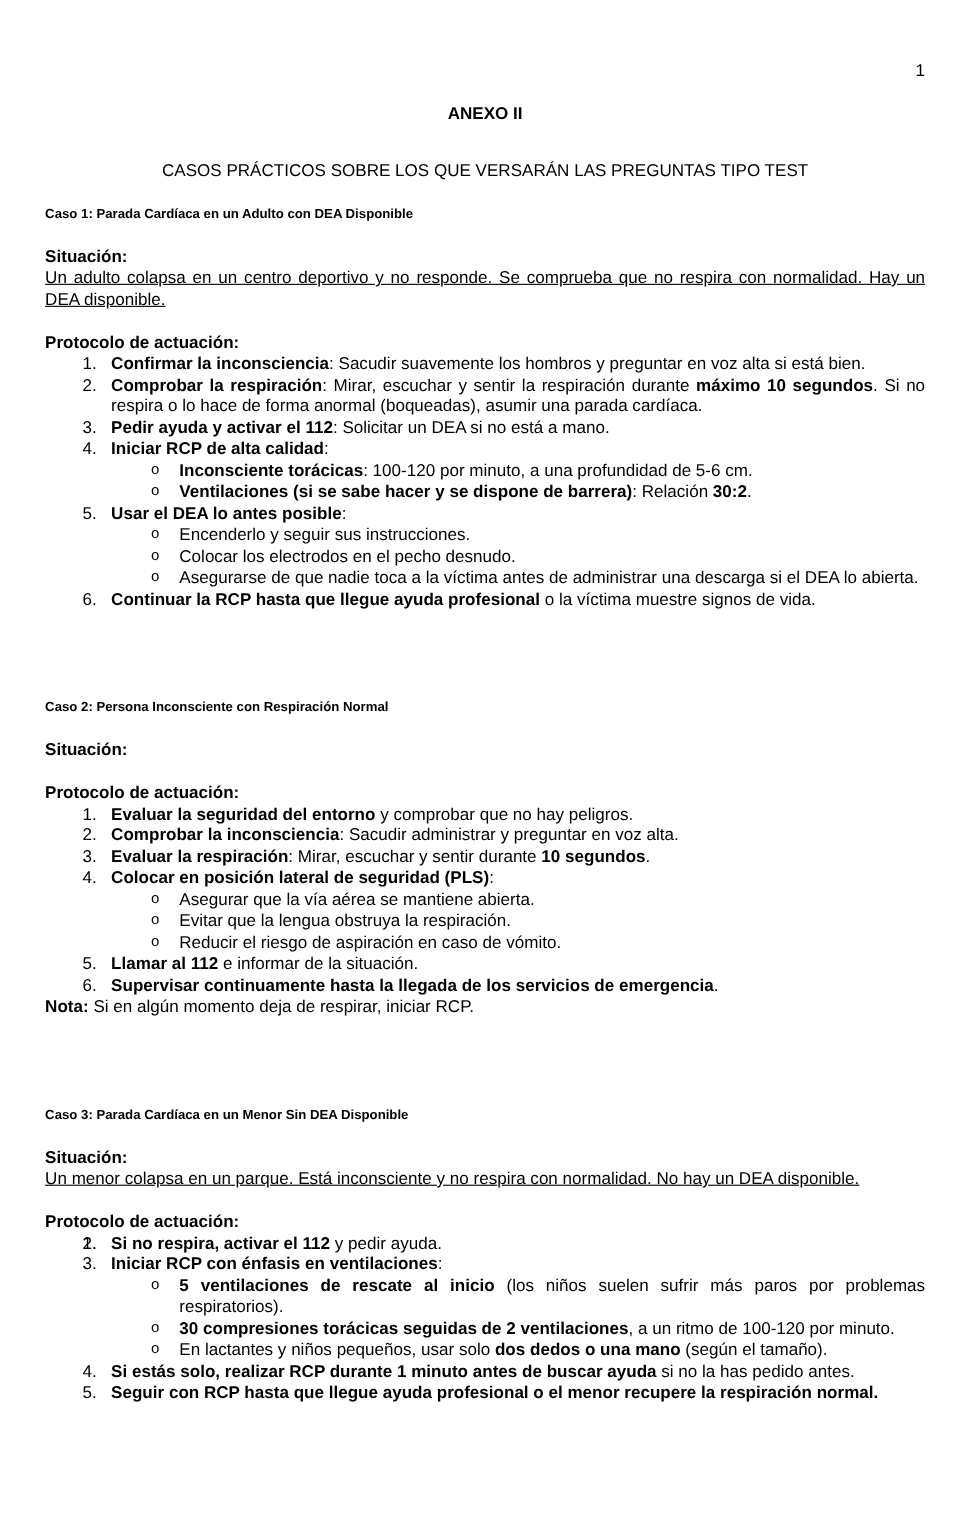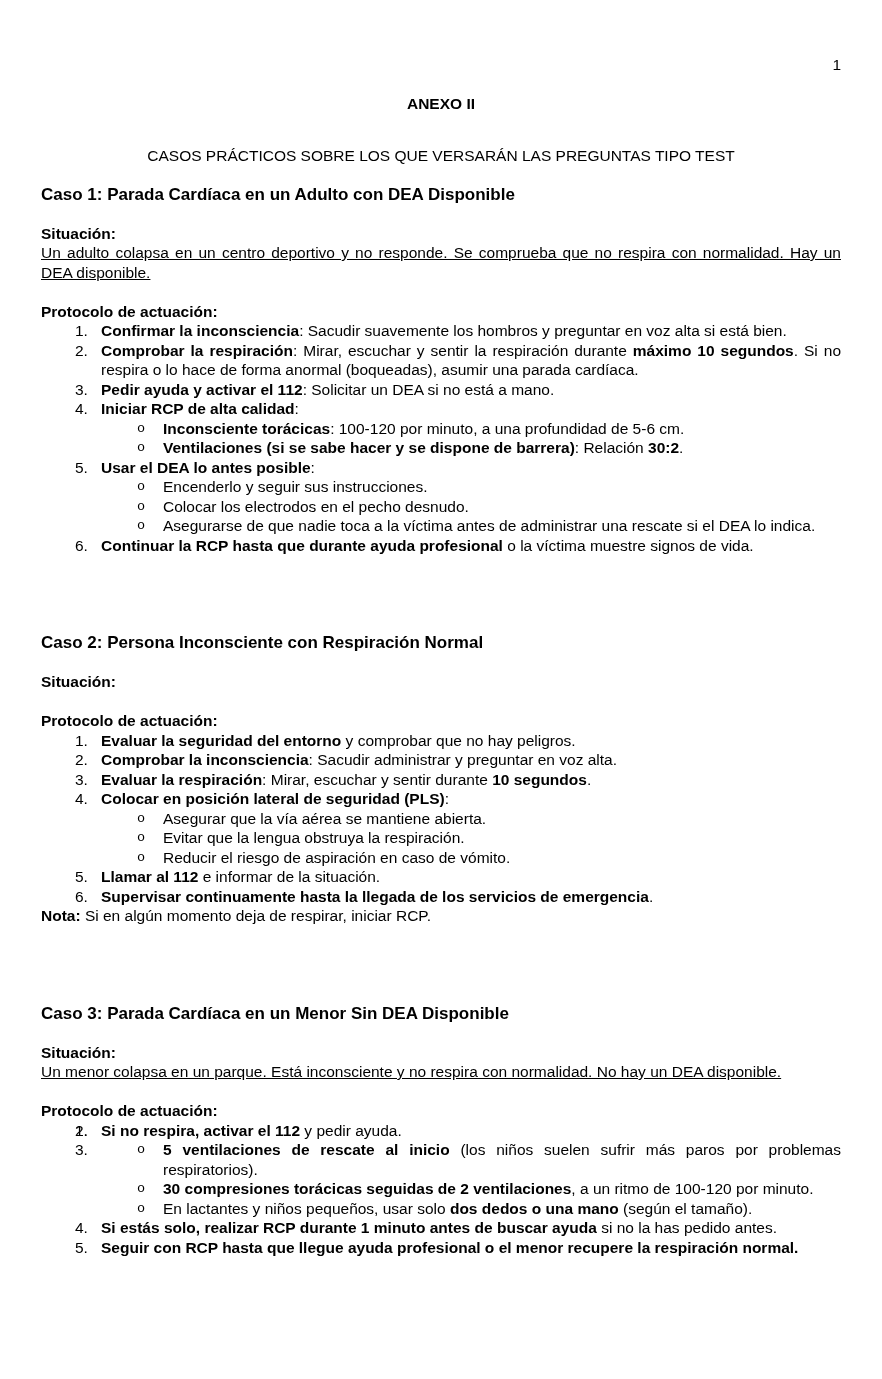--- a/index.html
+++ b/index.html
@@ -15,21 +15,21 @@
     font-size: 15.5px;
     line-height: 19.5px;
     overflow: hidden;
   }
   .b { font-weight: bold; }
   .page-number { text-align: right; }
   .doc-title { text-align: center; margin-top: 19.5px; font-weight: bold; }
   .doc-subtitle { text-align: center; margin-top: 32px; }
   .case { margin-top: 78px; }
   #cases .case:first-child { margin-top: 19.5px; }
-  .case-title { margin: 0; font-size: 17px; font-weight: bold; }
+  .case-title { margin: 0; font-size: 12px; font-weight: bold; }
   .sit-label, .prot-label { font-weight: bold; margin-top: 19.5px; }
   .sit-text { text-decoration: underline; text-align: justify; }
   .step {
     position: relative;
     padding-left: 60px;
     text-align: justify;
   }
   .step > .marker {
     position: absolute;
     left: 34px;
@@ -67,22 +67,22 @@
         <div class="steps">
           <div class="step"><span class="marker">1.</span><span><span class="b">Confirmar la inconsciencia</span><span>: Sacudir suavemente los hombros y preguntar en voz alta si está bien.</span></span></div>
           <div class="step"><span class="marker">2.</span><span><span class="b">Comprobar la respiración</span><span>: Mirar, escuchar y sentir la respiración durante </span><span class="b">máximo 10 segundos</span><span>. Si no respira o lo hace de forma anormal (boqueadas), asumir una parada cardíaca.</span></span></div>
           <div class="step"><span class="marker">3.</span><span><span class="b">Pedir ayuda y activar el 112</span><span>: Solicitar un DEA si no está a mano.</span></span></div>
           <div class="step"><span class="marker">4.</span><span><span class="b">Iniciar RCP de alta calidad</span><span>:</span></span></div>
           <div class="sub"><span class="marker">o</span><span><span class="b">Inconsciente torácicas</span><span>: 100-120 por minuto, a una profundidad de 5-6 cm.</span></span></div>
           <div class="sub"><span class="marker">o</span><span><span class="b">Ventilaciones (si se sabe hacer y se dispone de barrera)</span><span>: Relación </span><span class="b">30:2</span><span>.</span></span></div>
           <div class="step"><span class="marker">5.</span><span><span class="b">Usar el DEA lo antes posible</span><span>:</span></span></div>
           <div class="sub"><span class="marker">o</span><span><span>Encenderlo y seguir sus instrucciones.</span></span></div>
           <div class="sub"><span class="marker">o</span><span><span>Colocar los electrodos en el pecho desnudo.</span></span></div>
-          <div class="sub"><span class="marker">o</span><span><span>Asegurarse de que nadie toca a la víctima antes de administrar una rescate si el DEA lo indica.</span></span></div>
-          <div class="step"><span class="marker">6.</span><span><span class="b">Continuar la RCP hasta que durante ayuda profesional</span><span> o la víctima muestre signos de vida.</span></span></div>
+          <div class="sub"><span class="marker">o</span><span><span>Asegurarse de que nadie toca a la víctima antes de administrar una descarga si el DEA lo abierta.</span></span></div>
+          <div class="step"><span class="marker">6.</span><span><span class="b">Continuar la RCP hasta que llegue ayuda profesional</span><span> o la víctima muestre signos de vida.</span></span></div>
         </div>
       </section>
       <section class="case">
         <h2 class="case-title">Caso 2: Persona Inconsciente con Respiración Normal</h2>
         <div class="sit-label">Situación:</div>
         <div class="prot-label">Protocolo de actuación:</div>
         <div class="steps">
           <div class="step"><span class="marker">1.</span><span><span class="b">Evaluar la seguridad del entorno</span><span> y comprobar que no hay peligros.</span></span></div>
           <div class="step"><span class="marker">2.</span><span><span class="b">Comprobar la inconsciencia</span><span>: Sacudir administrar y preguntar en voz alta.</span></span></div>
           <div class="step"><span class="marker">3.</span><span><span class="b">Evaluar la respiración</span><span>: Mirar, escuchar y sentir durante </span><span class="b">10 segundos</span><span>.</span></span></div>
@@ -96,21 +96,21 @@
         <div class="note"><span class="b">Nota:</span><span> Si en algún momento deja de respirar, iniciar RCP.</span></div>
       </section>
       <section class="case">
         <h2 class="case-title">Caso 3: Parada Cardíaca en un Menor Sin DEA Disponible</h2>
         <div class="sit-label">Situación:</div>
         <div class="sit-text">Un menor colapsa en un parque. Está inconsciente y no respira con normalidad. No hay un DEA disponible.</div>
         <div class="prot-label">Protocolo de actuación:</div>
         <div class="steps">
           <div class="step"><span class="marker">1.</span></div>
           <div class="step"><span class="marker">2.</span><span><span class="b">Si no respira, activar el 112</span><span> y pedir ayuda.</span></span></div>
-          <div class="step"><span class="marker">3.</span></div>
+          <div class="step"><span class="marker">3.</span><span><span class="b">Iniciar RCP con énfasis en ventilaciones</span><span>:</span></span></div>
           <div class="sub"><span class="marker">o</span><span><span class="b">5 ventilaciones de rescate al inicio</span><span> (los niños suelen sufrir más paros por problemas respiratorios).</span></span></div>
           <div class="sub"><span class="marker">o</span><span><span class="b">30 compresiones torácicas seguidas de 2 ventilaciones</span><span>, a un ritmo de 100-120 por minuto.</span></span></div>
           <div class="sub"><span class="marker">o</span><span><span>En lactantes y niños pequeños, usar solo </span><span class="b">dos dedos o una mano</span><span> (según el tamaño).</span></span></div>
           <div class="step"><span class="marker">4.</span><span><span class="b">Si estás solo, realizar RCP durante 1 minuto antes de buscar ayuda</span><span> si no la has pedido antes.</span></span></div>
           <div class="step"><span class="marker">5.</span><span><span class="b">Seguir con RCP hasta que llegue ayuda profesional o el menor recupere la respiración normal.</span></span></div>
         </div>
       </section>
     </div>
 </div>
 

